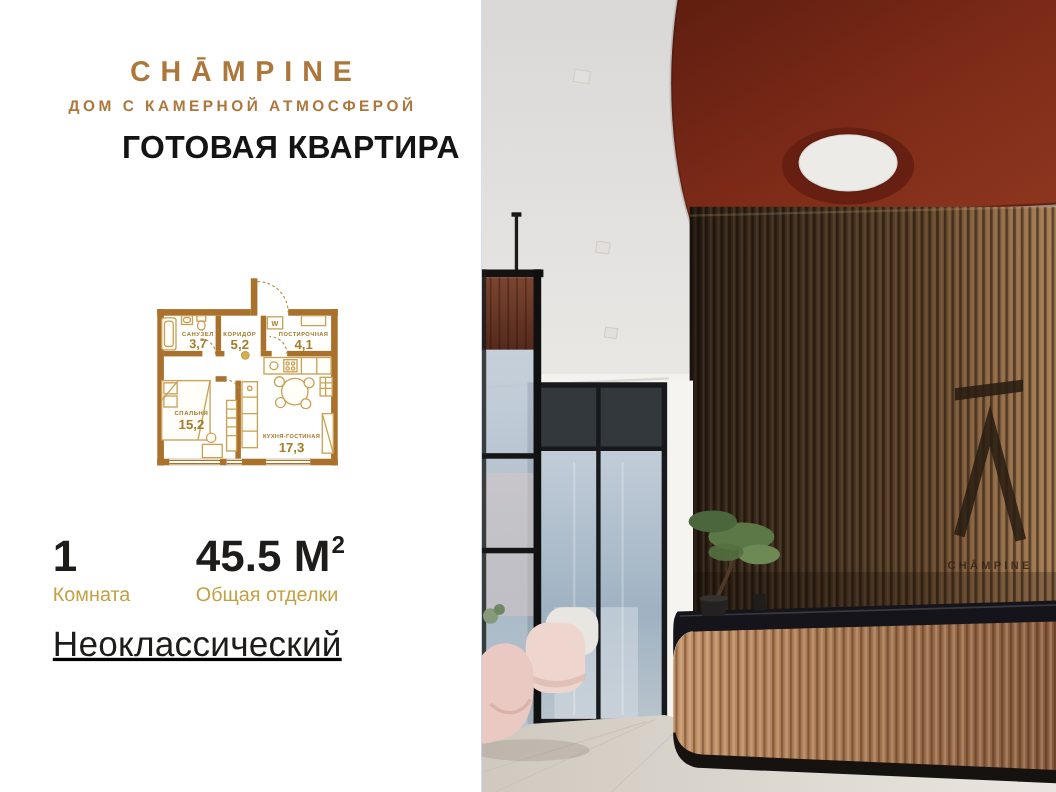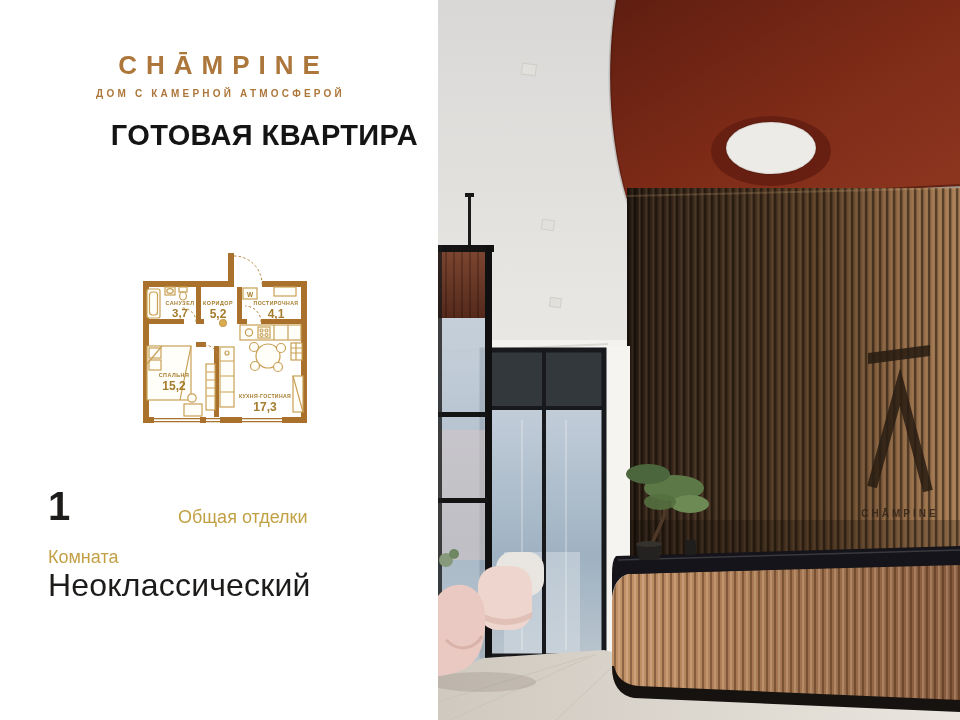--- a/index.html
+++ b/index.html
@@ -2,31 +2,31 @@
 <html><head>
 <meta charset="utf-8">
 <style>
   html,body{margin:0;padding:0;background:#fff;}
   .canvas{position:relative;width:960px;height:720px;background:#1d4ed8;overflow:hidden;
           font-family:"Liberation Sans",sans-serif;}
   
   .left-panel{position:absolute;left:0;top:0;width:438px;height:720px;background:#ffffff;}
   .brand{position:absolute;left:0;top:50px;width:438px;text-align:center;}
   .brand-name{font-size:26px;font-weight:700;letter-spacing:9px;padding-left:9px;color:#ad763a;}
-  .brand-tagline{margin-top:7px;font-size:10px;font-weight:700;letter-spacing:3.2px;padding-left:3px;color:#ad763a;}
+  .brand-tagline{margin-top:7px;font-size:14px;font-weight:700;letter-spacing:3.2px;padding-left:3px;color:#ad763a;}
   .headline{position:absolute;left:0;top:118px;width:529px;margin:0;text-align:center;
             font-size:29px;font-weight:700;color:#141414;line-height:1.24;letter-spacing:.4px;}
   .floor-plan{position:absolute;left:128px;top:248px;width:204px;height:190px;}
   .stat{position:absolute;top:486px;}
   .stat-rooms{left:48px;}
   .stat-area{left:178px;}
   .stat-value{font-size:40px;font-weight:700;color:#1d1c1a;line-height:1;}
   .stat-value sup{font-size:22px;font-weight:700;position:relative;top:-2px;left:1px;}
-  .stat-label{font-size:18px;color:#c2a145;margin-top:21px;}
-  .style-block{position:absolute;left:48px;top:568px;}
+  .stat-label{font-size:18px;color:#c2a145;margin-top:4px;}
+  .style-block{position:absolute;left:48px;top:568px;text-decoration:underline;}
   .style-value{font-size:32px;font-weight:500;color:#1d1c1a;line-height:1.1;letter-spacing:.2px;}
   
   .photo{position:absolute;left:438px;top:0;width:522px;height:720px;}
   .photo svg{display:block;width:100%;height:100%;}
   .plan-name{font-weight:700;}
 </style>
 </head>
 <body>
 
 <div class="canvas">
@@ -135,20 +135,21 @@
         <text x="137" y="163" font-size="12" font-weight="600">17,3</text>
         <text x="122" y="48.5" font-size="6.5" font-weight="600">W</text>
       </g>
     </svg>
 
     <div class="stat stat-rooms">
       <div class="stat-value">1</div>
       <div class="stat-label">Комната</div>
     </div>
     <div class="stat stat-area">
+      <div class="stat-value"><span>45.5 М</span><sup>2</sup></div>
       <div class="stat-label">Общая отделки</div>
     </div>
     <div class="style-block">
       <div class="style-value">Неоклассический</div>
     </div>
   </div>
 
   <div class="photo">
     <svg viewBox="0 0 522 720" preserveAspectRatio="none">
       <defs>

